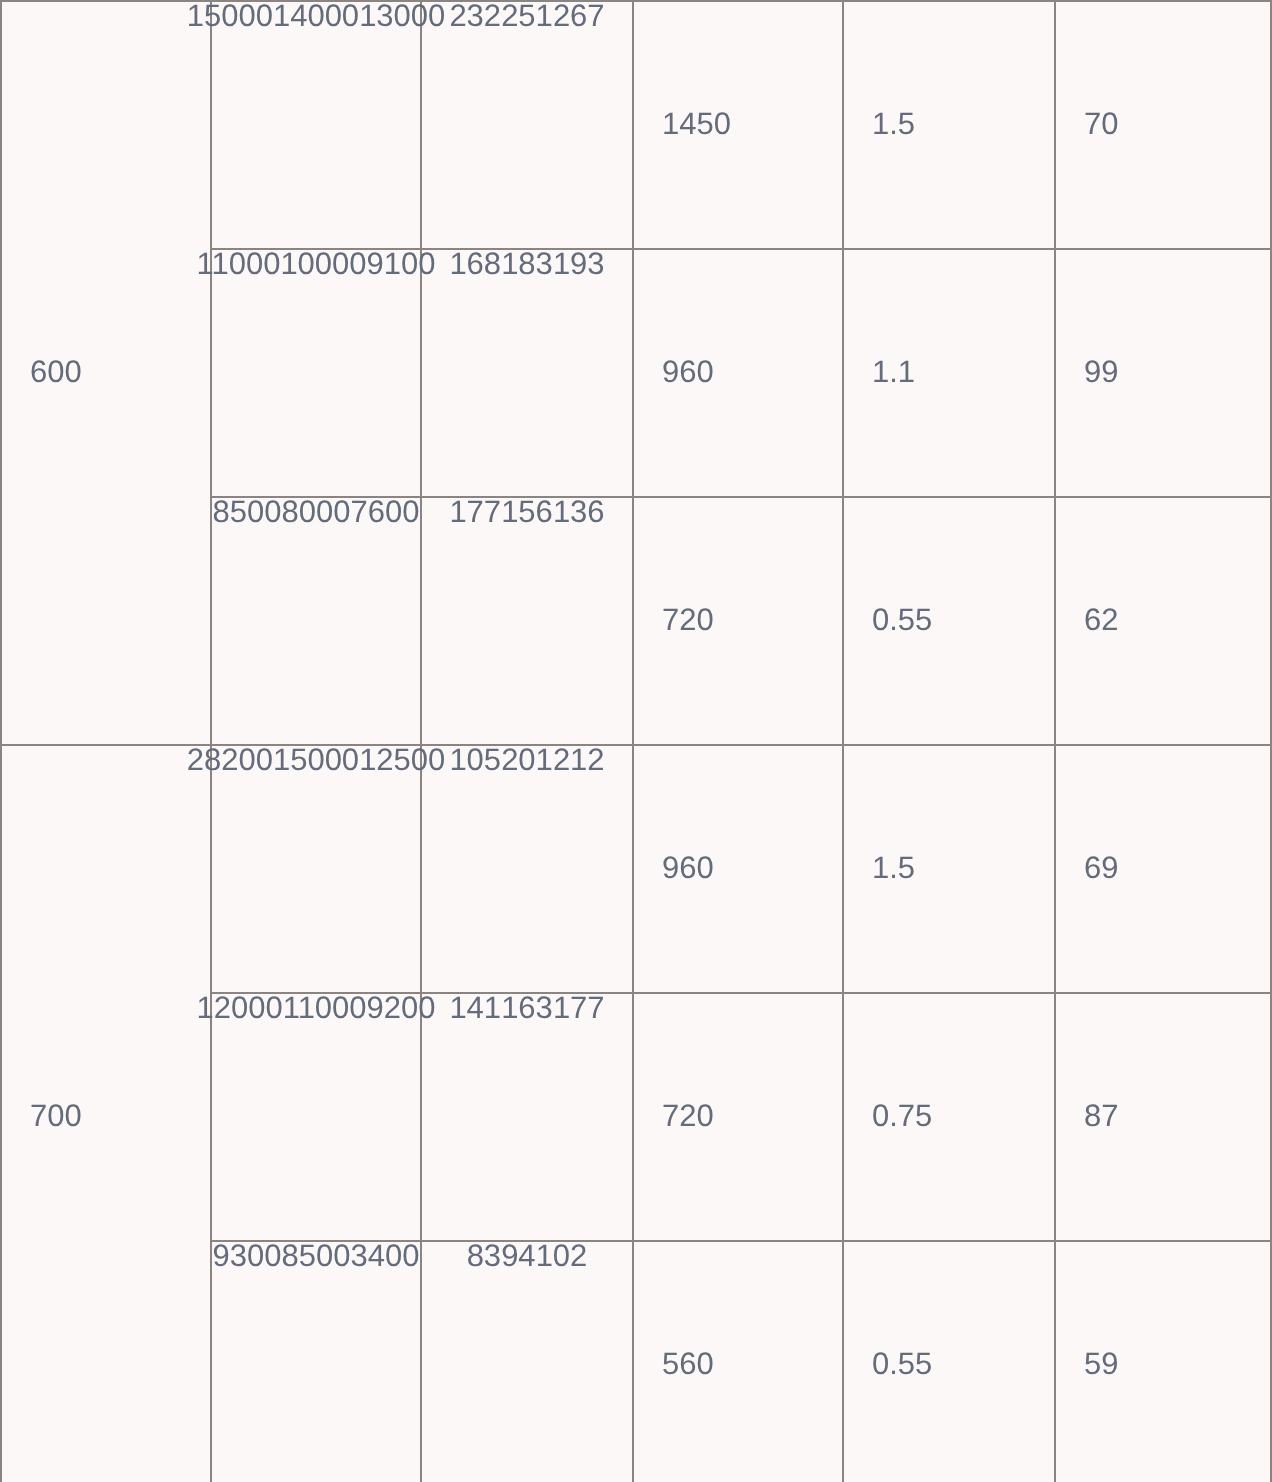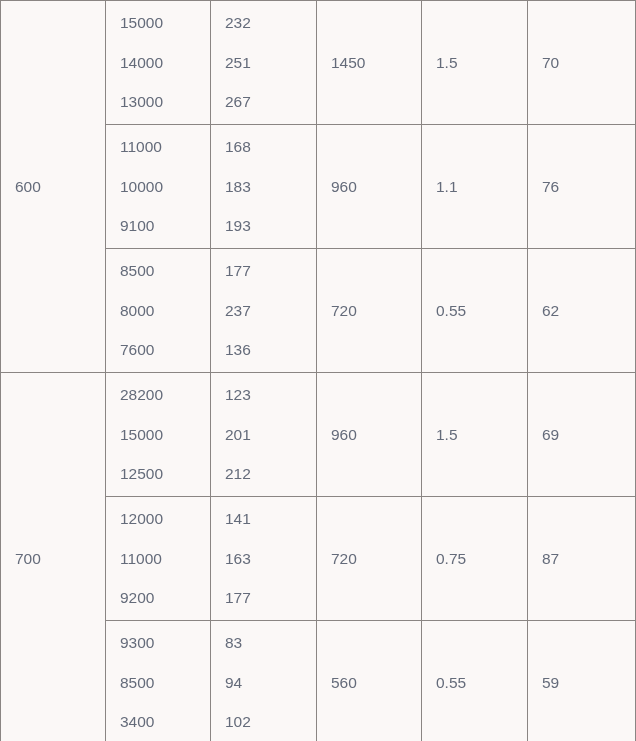--- a/index.html
+++ b/index.html
@@ -58,23 +58,22 @@
   }
 
   
   td.stack-cell {
     vertical-align: middle;
     padding-top: 0;
     padding-bottom: 0;
   }
   .stack {
     display: flex;
-    flex-direction: column;
+    flex-direction: row;
     justify-content: center;
-    gap: 24px;
     height: 123px;
     box-sizing: border-box;
   }
   .stack > span {
     display: block;
     line-height: 1;
   }
 </style>
 </head>
 <body>
@@ -120,53 +119,53 @@
           </td>
           <td class="stack-cell">
             <div class="stack">
               <span>168</span>
               <span>183</span>
               <span>193</span>
             </div>
           </td>
           <td>960</td>
           <td>1.1</td>
-          <td>76</td>
+          <td>99</td>
         </tr>
         <tr class="data-row">
           <td class="stack-cell">
             <div class="stack">
               <span>8500</span>
               <span>8000</span>
               <span>7600</span>
             </div>
           </td>
           <td class="stack-cell">
             <div class="stack">
               <span>177</span>
-              <span>237</span>
+              <span>156</span>
               <span>136</span>
             </div>
           </td>
           <td>720</td>
           <td>0.55</td>
           <td>62</td>
         </tr>
         <tr class="data-row">
           <td class="group-cell" rowspan="3">700</td>
           <td class="stack-cell">
             <div class="stack">
               <span>28200</span>
               <span>15000</span>
               <span>12500</span>
             </div>
           </td>
           <td class="stack-cell">
             <div class="stack">
-              <span>123</span>
+              <span>105</span>
               <span>201</span>
               <span>212</span>
             </div>
           </td>
           <td>960</td>
           <td>1.5</td>
           <td>69</td>
         </tr>
         <tr class="data-row">
           <td class="stack-cell">

